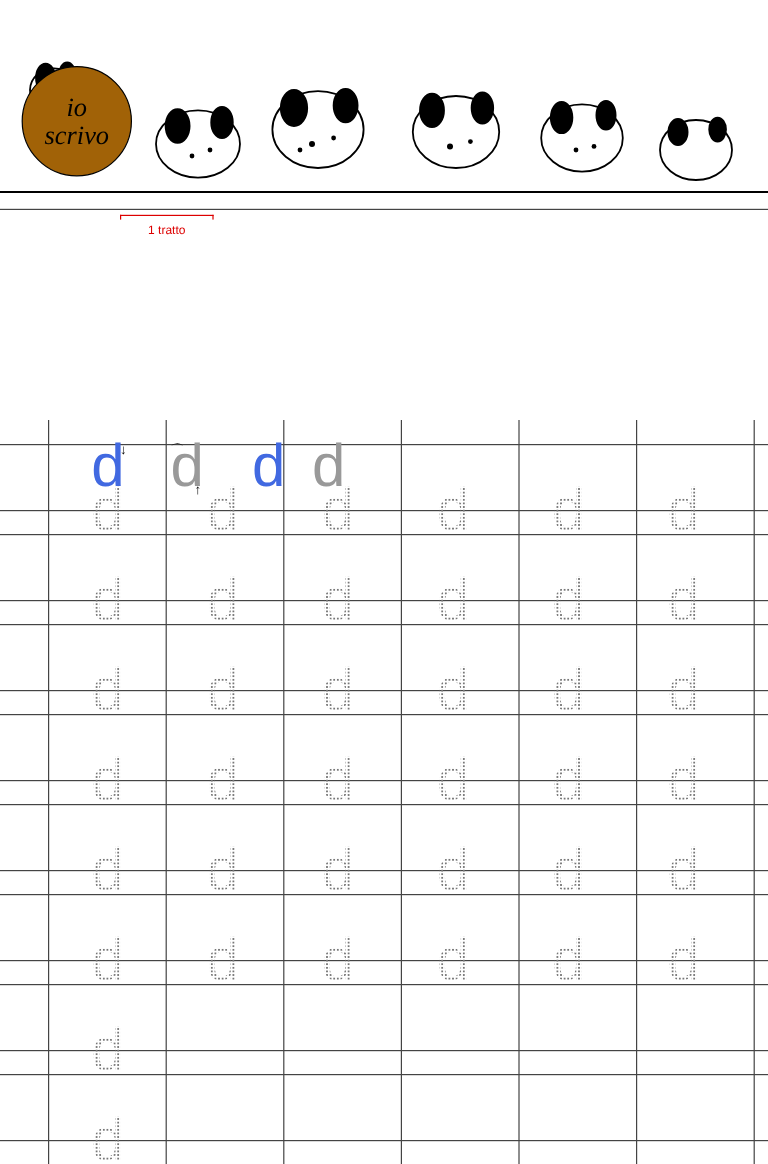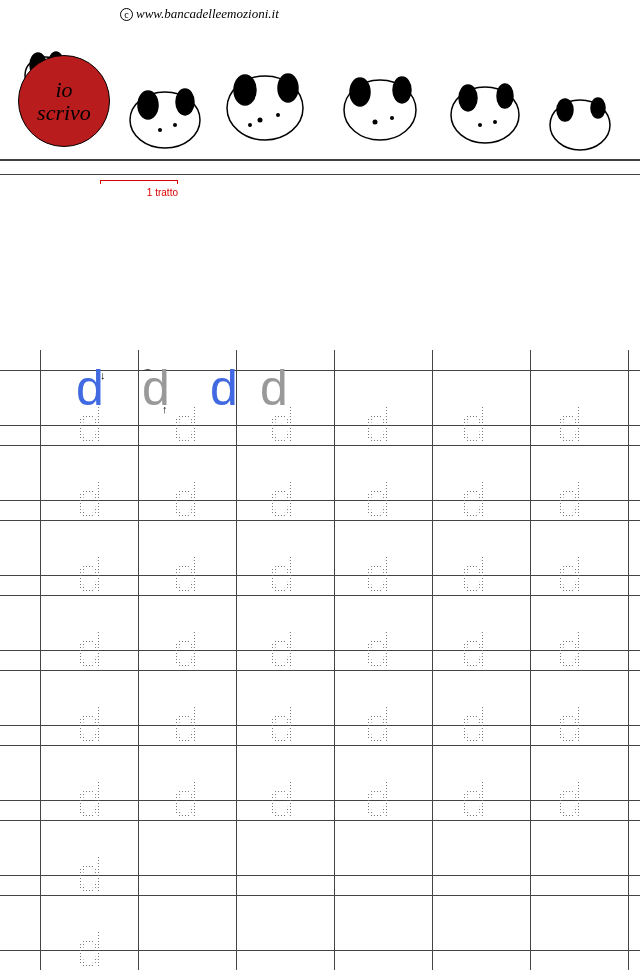--- a/index.html
+++ b/index.html
@@ -2,44 +2,41 @@
 <html><head>
 <meta charset="utf-8">
 <style>
 *{box-sizing:border-box;margin:0;padding:0}
 body{width:640px;height:970px;background:#fff;font-family:Georgia,serif;position:relative;overflow:hidden}
 .header{height:175px;position:relative;border-bottom:1px solid #444}
 .copyright{position:absolute;top:6px;left:120px;font-size:13px;font-style:italic;color:#000}
 .copyright .c{display:inline-block;border:1.2px solid #000;border-radius:50%;width:13px;height:13px;text-align:center;line-height:11px;font-size:10px;font-style:normal;margin-right:3px}
 .nome{position:absolute;top:26px;left:335px;font-size:15px;font-style:italic;color:#000}
 .nome .dots{letter-spacing:1px}
-.bubble{position:absolute;top:55px;left:18px;width:92px;height:92px;border:1.5px solid #000;border-radius:50%;display:flex;align-items:center;justify-content:center;text-align:center;font-style:italic;font-family:'Brush Script MT',cursive;font-size:22px;line-height:1.05;color:#000;background:#b91c1c;z-index:2}
+.bubble{position:absolute;top:55px;left:18px;width:92px;height:92px;border:1.5px solid #000;border-radius:50%;display:flex;align-items:center;justify-content:center;text-align:center;font-style:italic;font-family:'Brush Script MT',cursive;font-size:22px;line-height:1.05;color:#000;background:#a16207;z-index:2}
 .dogs{position:absolute;top:30px;left:0;width:640px;height:145px;z-index:1}
 
 .grid{position:relative}
 .hline{position:absolute;left:0;width:640px;border-top:1px solid #444}
 .vline{position:absolute;top:175px;height:795px;border-left:1px solid #444}
 
 .tratto{position:absolute;top:176px;left:100px;color:#d00;font-size:10px;font-family:Arial}
 .tratto .bracket{display:inline-block;border-top:1px solid #d00;border-left:1px solid #d00;border-right:1px solid #d00;height:4px;width:78px;vertical-align:middle}
-.tratto .lbl{display:inline-block;width:78px;text-align:right;margin-top:-2px}
+.tratto .lbl{display:inline-block;width:78px;text-align:center;margin-top:-2px}
 
 .cell{position:absolute}
 .letter{font-family:Arial,sans-serif;font-size:50px;font-weight:400;color:#bbb;line-height:1;transform:scaleY(1.05)}
 .letter.demo-blue{color:#4169e1}
 .letter.demo-dot{color:#999}
 .letter.dotted{color:transparent;-webkit-text-stroke:0;background:radial-gradient(circle,#777 0.6px,transparent 0.6px) 0 0/3px 3px;-webkit-background-clip:text;background-clip:text}
 </style>
 </head>
 <body>
 
 <div class="header">
-  <div class="copyright">
-    <span class="c">c</span><span>www.bancadelleemozioni.it</span>
-  </div>
   <svg class="dogs" viewBox="0 0 640 145">
     <g fill="#fff" stroke="#000" stroke-width="1.5">
       <ellipse cx="45" cy="45" rx="20" ry="18"></ellipse>
         <ellipse cx="38" cy="35" rx="8" ry="12" fill="#000"></ellipse>
         <ellipse cx="56" cy="33" rx="7" ry="11" fill="#000"></ellipse>
       <ellipse cx="165" cy="90" rx="35" ry="28"></ellipse>
         <ellipse cx="148" cy="75" rx="10" ry="14" fill="#000"></ellipse>
         <ellipse cx="185" cy="72" rx="9" ry="13" fill="#000"></ellipse>
       <ellipse cx="265" cy="78" rx="38" ry="32"></ellipse>
         <ellipse cx="245" cy="60" rx="11" ry="15" fill="#000"></ellipse>

